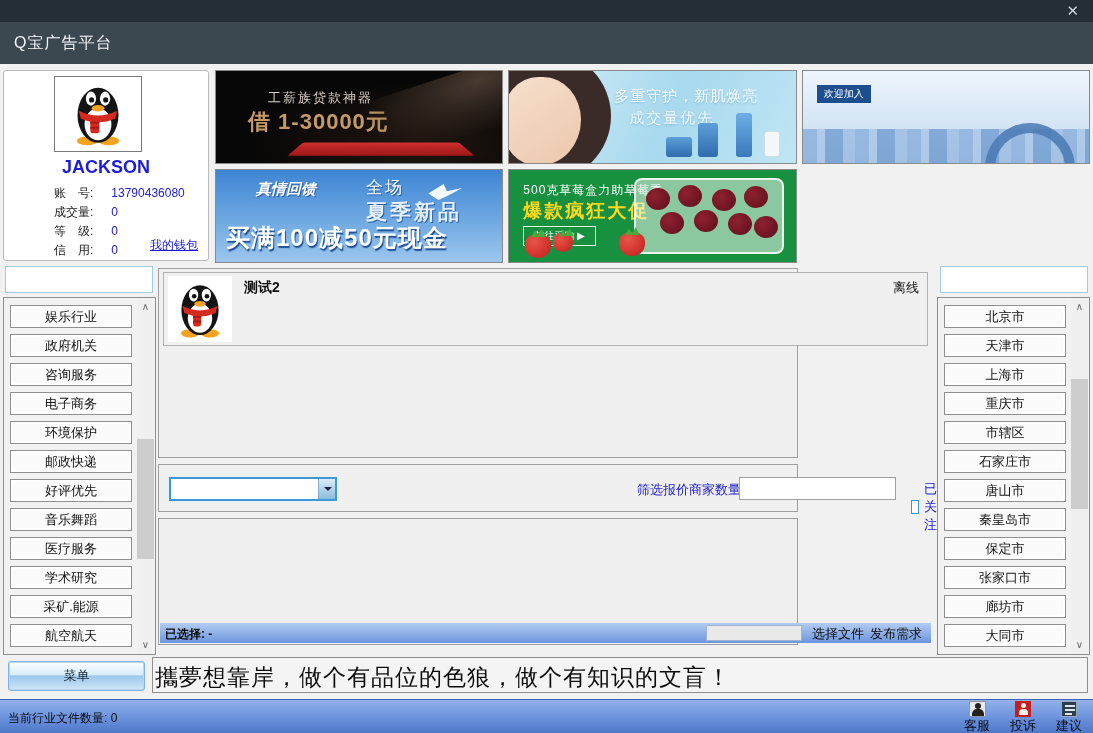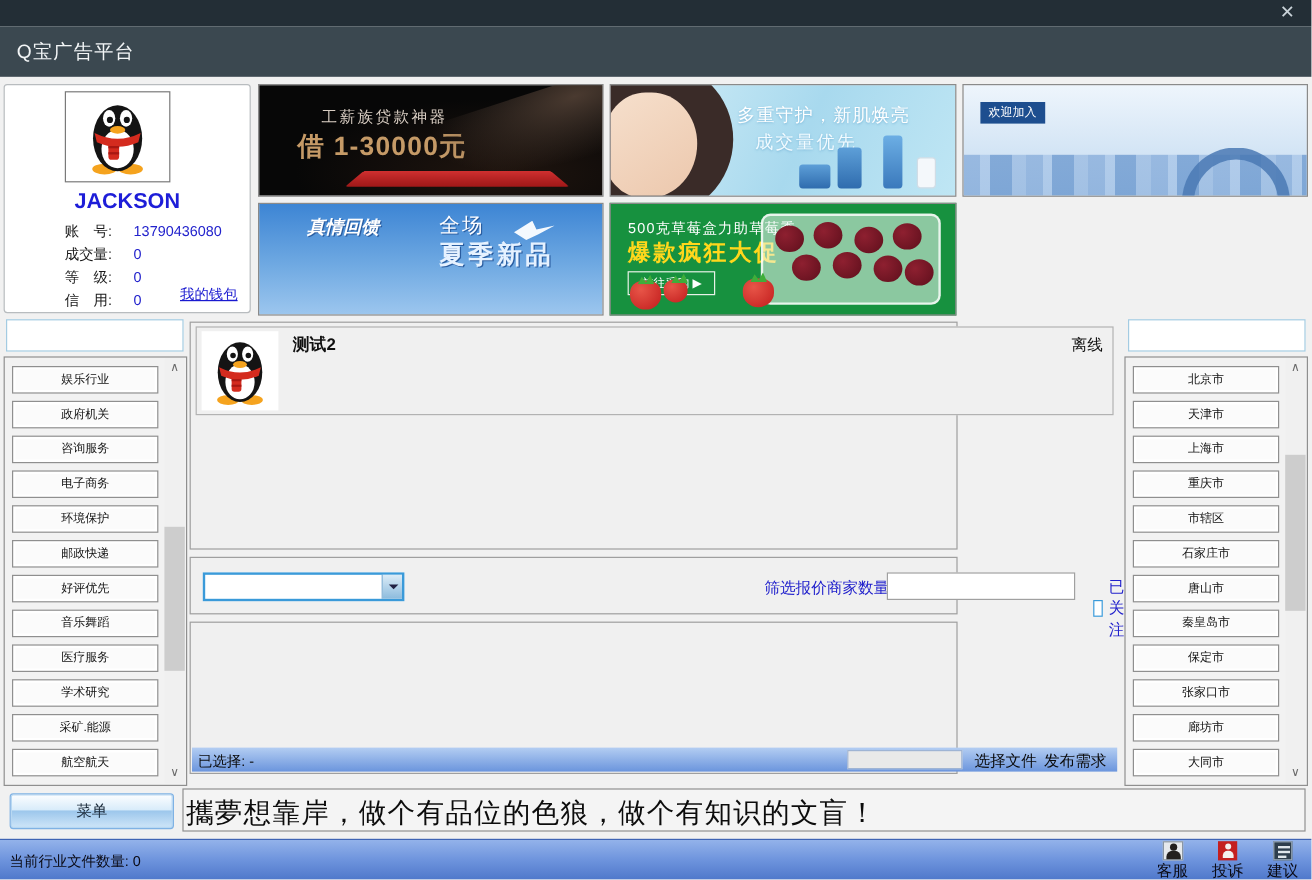--- a/index.html
+++ b/index.html
@@ -75,21 +75,21 @@
   .b-straw .sb::before { content:""; position:absolute; left:6px; top:-5px; width:14px; height:8px; background:#3fae3a; clip-path:polygon(0 100%,25% 20%,50% 80%,75% 0,100% 100%); }
 
   
   .side-search { position:absolute; height:27px; border:1px solid #a3cbe2; background:#fff; font-size:12px; padding:0 5px; }
   #left-search { left:5px; top:266px; width:148px; }
   #right-search { left:940px; top:266px; width:148px; }
   .side-panel { position:absolute; top:297px; width:153px; height:358px; background:#f2f2f2; border:1px solid #8f8f8f; }
   #left-panel { left:3px; }
   #right-panel { left:937px; }
   .side-list { position:absolute; left:4px; top:3px; width:126px; }
-  .cat-btn { width:122px; height:23px; margin:4px 0 6px 2px; background:#fbfbfb; border:1px solid #8f8f8f; box-shadow:inset 0 0 0 2px #ffffff; font-size:10px; color:#111; text-align:center; line-height:21px; cursor:pointer; }
+  .cat-btn { width:122px; height:23px; margin:4px 0 6px 2px; background:#fbfbfb; border:1px solid #8f8f8f; box-shadow:inset 0 0 0 2px #ffffff; font-size:13px; color:#111; text-align:center; line-height:21px; cursor:pointer; }
   .vscroll { position:absolute; right:1px; top:1px; width:17px; height:354px; background:#f0f0f0; }
   .vs-arrow { position:absolute; left:0; width:17px; height:16px; background:#f0f0f0; color:#6a6a6a; font-size:10px; text-align:center; line-height:15px; cursor:pointer; }
   .vs-up { top:0; }
   .vs-down { bottom:0; }
   .vs-thumb { position:absolute; left:0; width:17px; background:#cdcdcd; cursor:pointer; }
   #left-thumb { top:140px; height:120px; }
   #right-thumb { top:80px; height:130px; }
 
   
   .mid-panel { position:absolute; left:158px; width:640px; background:#f0f0f0; border:1px solid #9f9f9f; }
@@ -110,21 +110,21 @@
   .radio-circle.checked::after { content:""; position:absolute; left:3px; top:3px; width:6px; height:6px; border-radius:50%; background:#2f8ccc; }
   .radio-label { font-size:13px; color:#2121cc; }
   .merchant-label { position:absolute; left:478px; top:16px; font-size:13px; color:#2121cc; }
   .merchant-input { position:absolute; left:580px; top:12px; width:157px; height:23px; border:1px solid #a0a0a0; background:#fff; font-size:12px; padding:0 4px; }
   .follow-wrap { position:absolute; left:752px; top:15px; display:flex; align-items:center; gap:5px; cursor:pointer; }
   .follow-box { width:14px; height:14px; border:1px solid #3a9ad9; background:#fff; }
   .follow-label { font-size:13px; color:#2121cc; }
 
   #publish-panel { top:518px; height:127px; }
   .publish-bar { position:absolute; left:1px; bottom:1px; width:771px; height:20px; background:linear-gradient(#b3cdf2,#6b95dd); display:flex; align-items:center; }
-  .selected-label { position:absolute; left:5px; top:3px; font-size:12px; color:#0a0a0a; }
+  .selected-label { position:absolute; left:5px; top:3px; font-size:12px; color:#0a0a0a;font-weight:bold; }
   .progress-box { position:absolute; left:546px; top:2px; width:96px; height:16px; background:#e9e9e9; border:1px solid #9fb4d4; }
   .choose-file { position:absolute; left:652px; top:2px; font-size:13px; color:#0a0a0a; cursor:pointer; }
   .publish-btn { position:absolute; left:710px; top:2px; font-size:13px; color:#0a0a0a; cursor:pointer; }
 
   
   .menu-btn { position:absolute; left:8px; top:661px; width:137px; height:30px; background:linear-gradient(#fdfeff 0%,#d9ecfa 45%,#9dc7ec 50%,#cfe6f8 100%); border:1px solid #7fb2e4; border-radius:3px; box-shadow:0 0 0 1px #b8d8f2 inset; font-size:13px; color:#1a2a3a; text-align:center; line-height:28px; cursor:pointer; }
   .marquee-box { position:absolute; left:152px; top:657px; width:936px; height:36px; background:#f4f4f4; border:1px solid #8f8f8f; overflow:hidden; }
   .marquee-text { position:absolute; left:2px; top:4px; font-size:23px; color:#0c0c0c; white-space:nowrap; letter-spacing:1px; }
 
   .statusbar { position:absolute; left:0; top:699px; width:1093px; height:34px; background:linear-gradient(#93b2ea 0%,#6e94dd 50%,#4f78cb 100%); border-top:1px solid #3f64b4; }
@@ -218,20 +218,21 @@
   </div>
   <div class="banner b-business">
     <span class="badge">欢迎加入</span>
     <div class="skyline"></div>
     <div class="arc"></div>
   </div>
   <div class="banner b-summer">
     <span class="t1">真情回馈</span>
     <span class="t2">全场</span>
     <span class="t3">夏季新品</span>
+    <span class="t4">买满100减50元现金</span>
     <div class="crane"></div>
   </div>
   <div class="banner b-straw">
     <span class="t1">500克草莓盒力助草莓季</span>
     <span class="t2">爆款疯狂大促</span>
     <span class="cta">前往采购 ▶</span>
     <div class="box">
       <i style="left:10px;top:8px;"></i>
         <i style="left:42px;top:5px;"></i>
         <i style="left:76px;top:9px;"></i>

